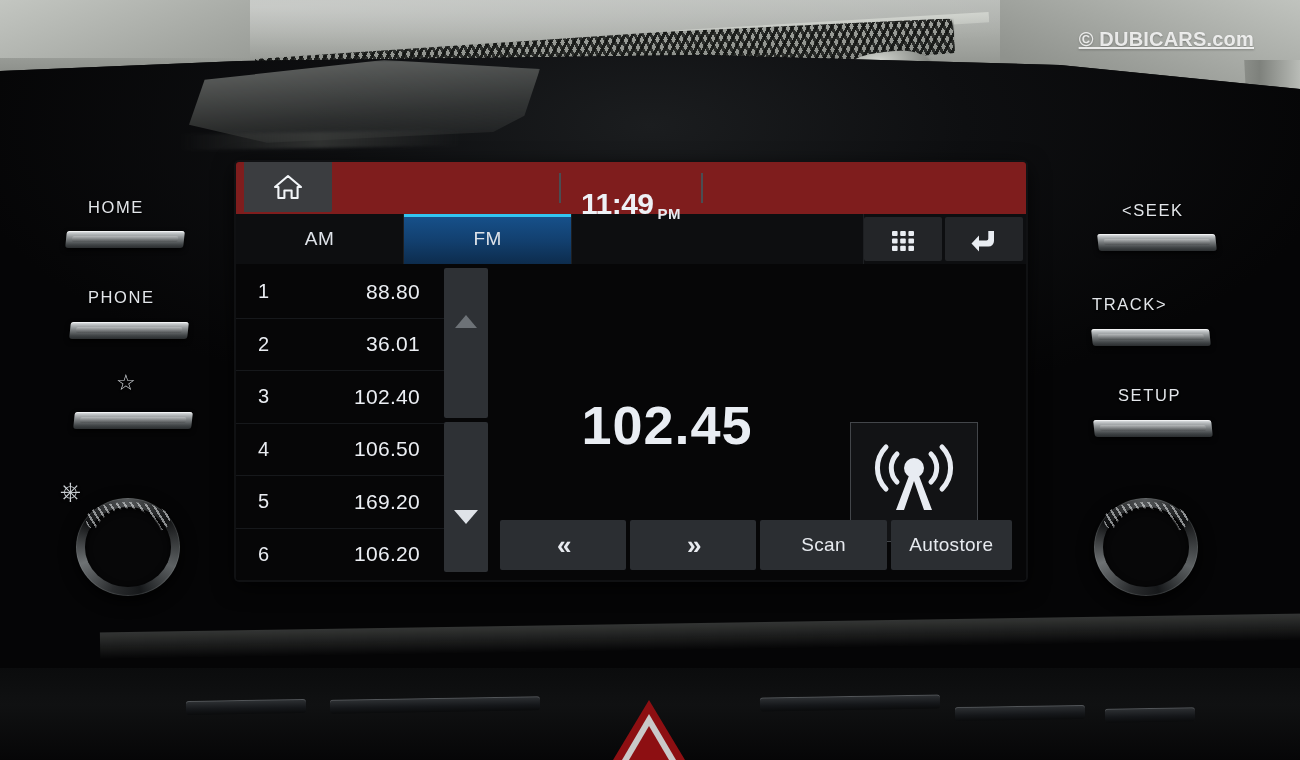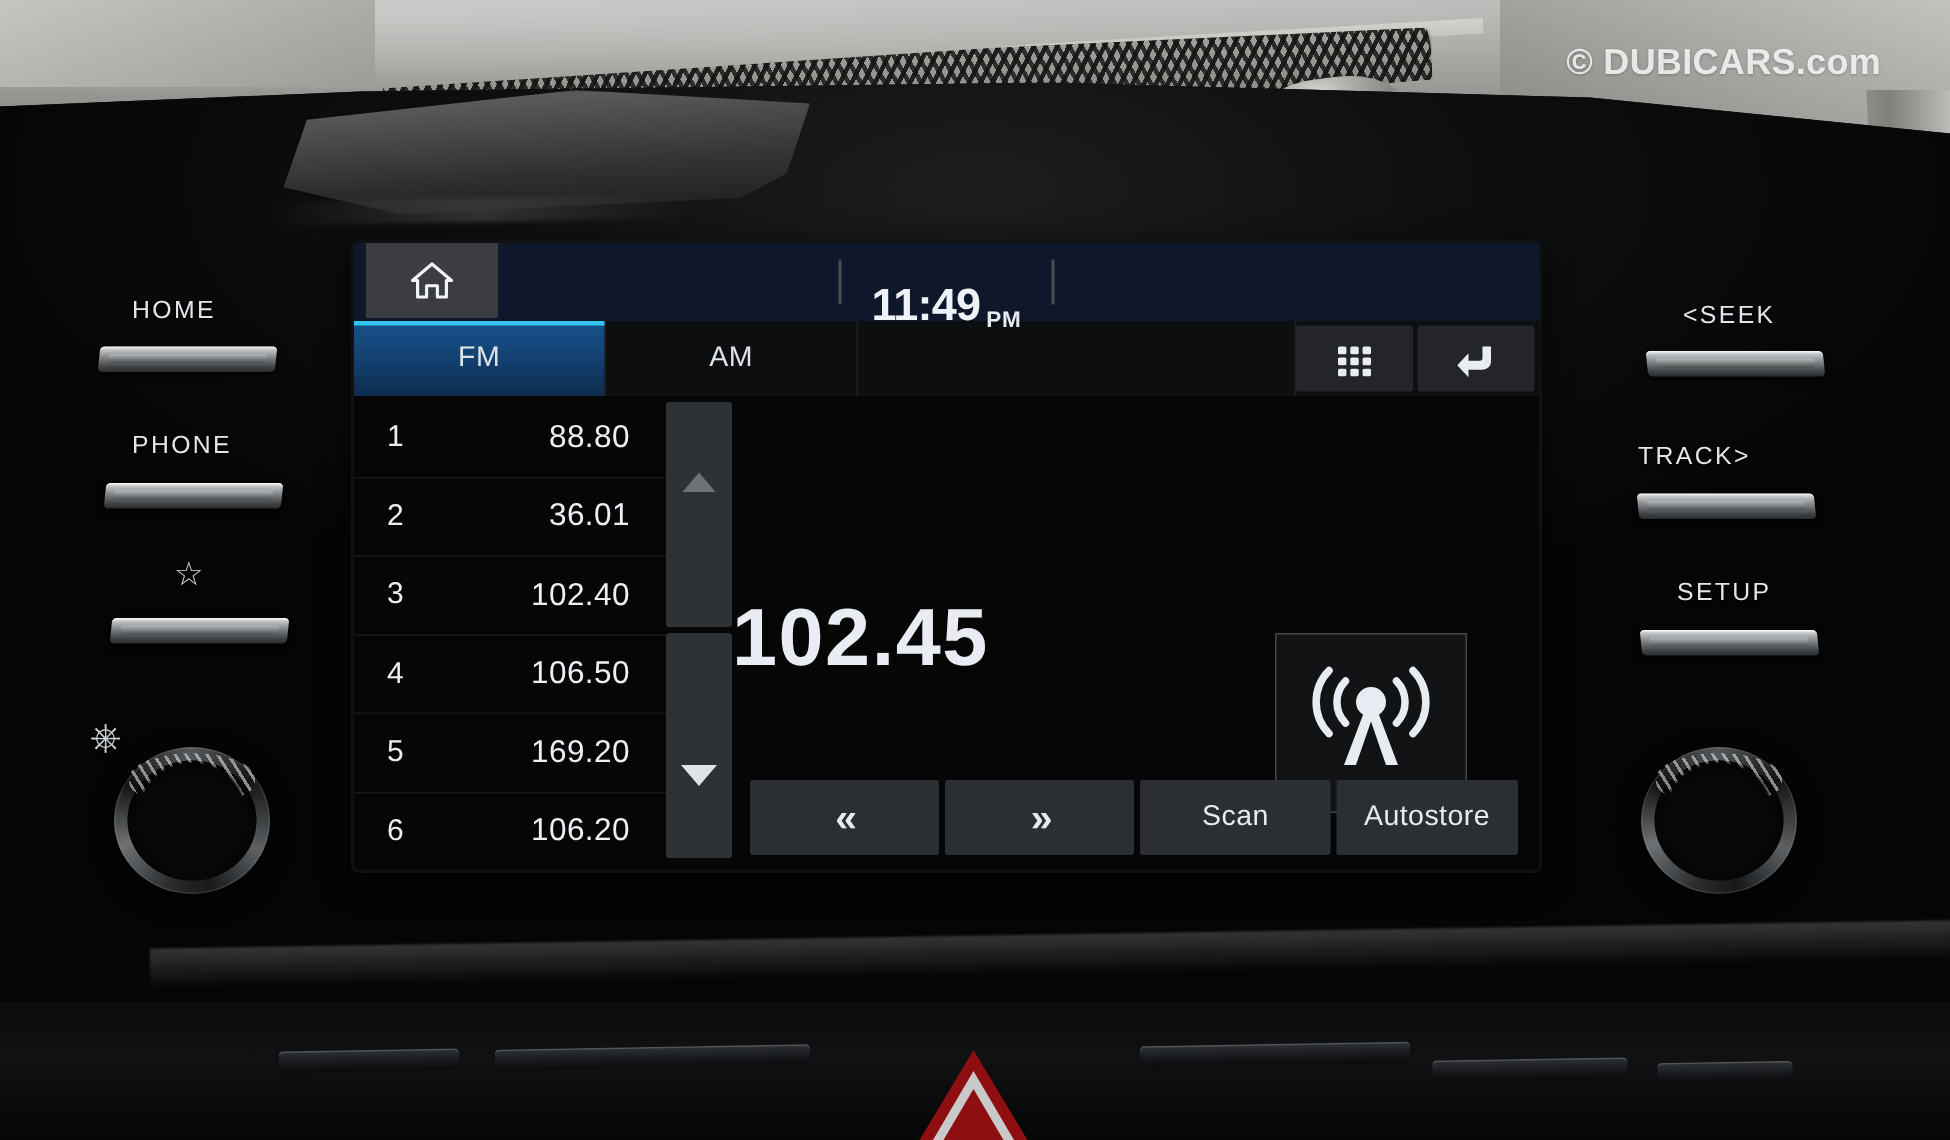--- a/index.html
+++ b/index.html
@@ -115,21 +115,21 @@
     position:absolute; inset:0;
     background:#080809;
     display:flex; flex-direction:column;
   }
 
   
   .status-bar{
     position:relative;
     height:52px;
     flex: 0 0 52px;
-    background:#0f172a;
+    background:#7f1d1d;
     text-align:right;
   }
   .home-btn{
     position:absolute; left:8px; top:0;
     width:88px; height:50px;
     background:#3b3d40;
     border-radius: 0 0 2px 0;
     display:flex; align-items:center; justify-content:center;
   }
   .clock{
@@ -246,21 +246,21 @@
   }
 
   
   .center-area{
     flex:1;
     position:relative;
   }
   .freq-display{
     position:absolute;
     left:0; right:180px; top:130px;
-    text-align:left;
+    text-align:center;
     color:#e9edf3;
     font-size:54px;
     font-weight:700;
     letter-spacing:1px;
   }
   .band-icon-box{
     position:absolute;
     right:48px; top:158px;
     width:128px; height:120px;
     border:1px solid #43464a;
@@ -391,25 +391,26 @@
     border-left:20px solid transparent;
     border-right:20px solid transparent;
     border-bottom:34px solid #8d0f12;
   }
 
   
   .watermark{
     position:absolute;
     right:46px; top:28px;
     color:rgba(255,255,255,.82);
-    font-size:24px;
+    font-size:20px;
     font-weight:700;
     letter-spacing:.2px;
     text-shadow:0 1px 2px rgba(0,0,0,.25);
     white-space:nowrap;
+    text-decoration:underline;
   }
 </style>
 </head>
 <body>
 
 <div id="stage">
 
   <div class="dash-top-light"></div>
   <div class="dash-left-light"></div>
   <div class="dash-right-light"></div>
@@ -438,25 +439,25 @@
           <div class="bar"></div>
           <div class="clock-group">
             <span class="t-main">11:49</span>
             <span class="t-ampm">PM</span>
           </div>
           <div class="bar"></div>
         </div>
       </div>
 
       <div class="tab-bar">
+        <div class="tab">
+          <span>AM</span>
+        </div>
         <div class="tab active">
           <span>FM</span>
-        </div>
-        <div class="tab">
-          <span>AM</span>
         </div>
         <div class="tab-spacer"></div>
 
         <div class="tab-icon-btn">
           <svg width="30" height="30" viewBox="0 0 30 30">
             <g fill="#e9edf2">
               <rect x="4" y="7" width="5.6" height="5.1" rx="1"></rect>
               <rect x="12.2" y="7" width="5.6" height="5.1" rx="1"></rect>
               <rect x="20.4" y="7" width="5.6" height="5.1" rx="1"></rect>
               <rect x="4" y="14.4" width="5.6" height="5.1" rx="1"></rect>

